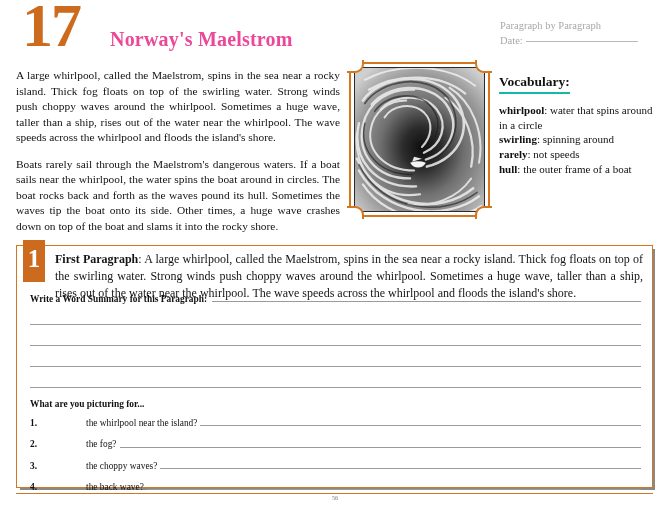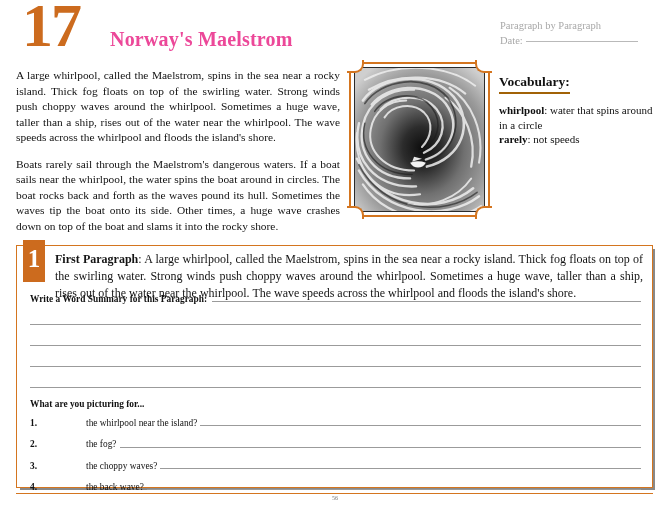--- a/index.html
+++ b/index.html
@@ -110,21 +110,21 @@
     position: absolute;
     left: 499px; top: 72px;
     width: 162px;
   }
   #vocab-heading {
     font-size: 13.5px;
     font-weight: bold;
     color: #111;
     display: inline-block;
     padding-bottom: 2px;
-    border-bottom: 2px solid #a16207;
+    border-bottom: 2px solid #14b8a6;
   }
   #vocab-list {
     margin: 9px 0 0 0;
     padding: 0;
     list-style: none;
     font-size: 11px;
     line-height: 1.34;
     color: #111;
   }
   #vocab-list li { margin: 0; }
@@ -315,21 +315,27 @@
   <div class="frame-notch notch-br"></div>
 </div>
 
 <div id="vocabulary">
   <div id="vocab-heading">Vocabulary:</div>
   <ul id="vocab-list">
     <li>
       <span class="term">whirlpool</span><span>: water that spins around in a circle</span>
     </li>
     <li>
+      <span class="term">swirling</span><span>: spinning around</span>
+    </li>
+    <li>
       <span class="term">rarely</span><span>: not speeds</span>
+    </li>
+    <li>
+      <span class="term">hull</span><span>: the outer frame of a boat</span>
     </li>
   </ul>
 </div>
 
 <div id="activity-box">
   <div id="paragraph-tab">
     <div id="paragraph-tab-number">1</div>
   </div>
 
   <div id="paragraph-recap">

